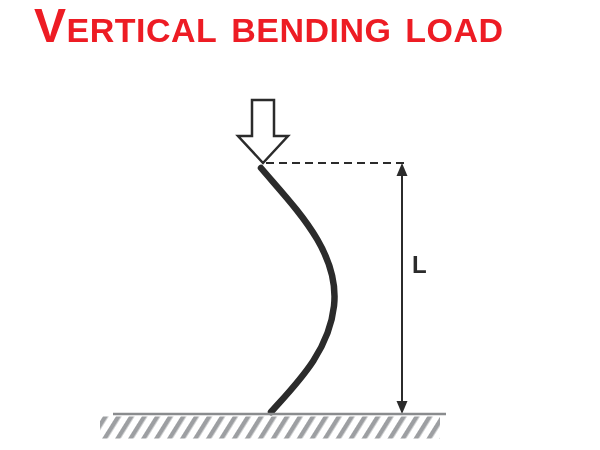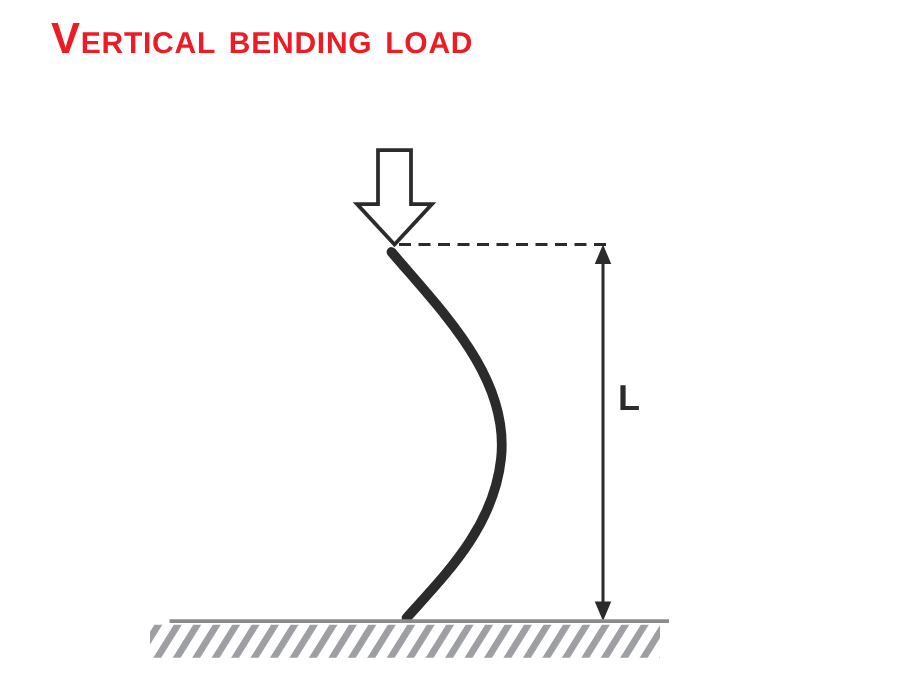--- a/index.html
+++ b/index.html
@@ -16,21 +16,21 @@
     overflow: hidden;
   }
   .title {
     position: absolute;
     left: 34px;
     top: 0px;
     margin: 0;
     padding: 0;
     font-family: "Liberation Sans", sans-serif;
     font-weight: 800;
-    font-size: 29px;
+    font-size: 48px;
     line-height: 52px;
     letter-spacing: 0.5px;
     font-variant: small-caps;
     color: #ed1c24;
     white-space: nowrap;
   }
   .diagram {
     position: absolute;
     left: 0;
     top: 0;

